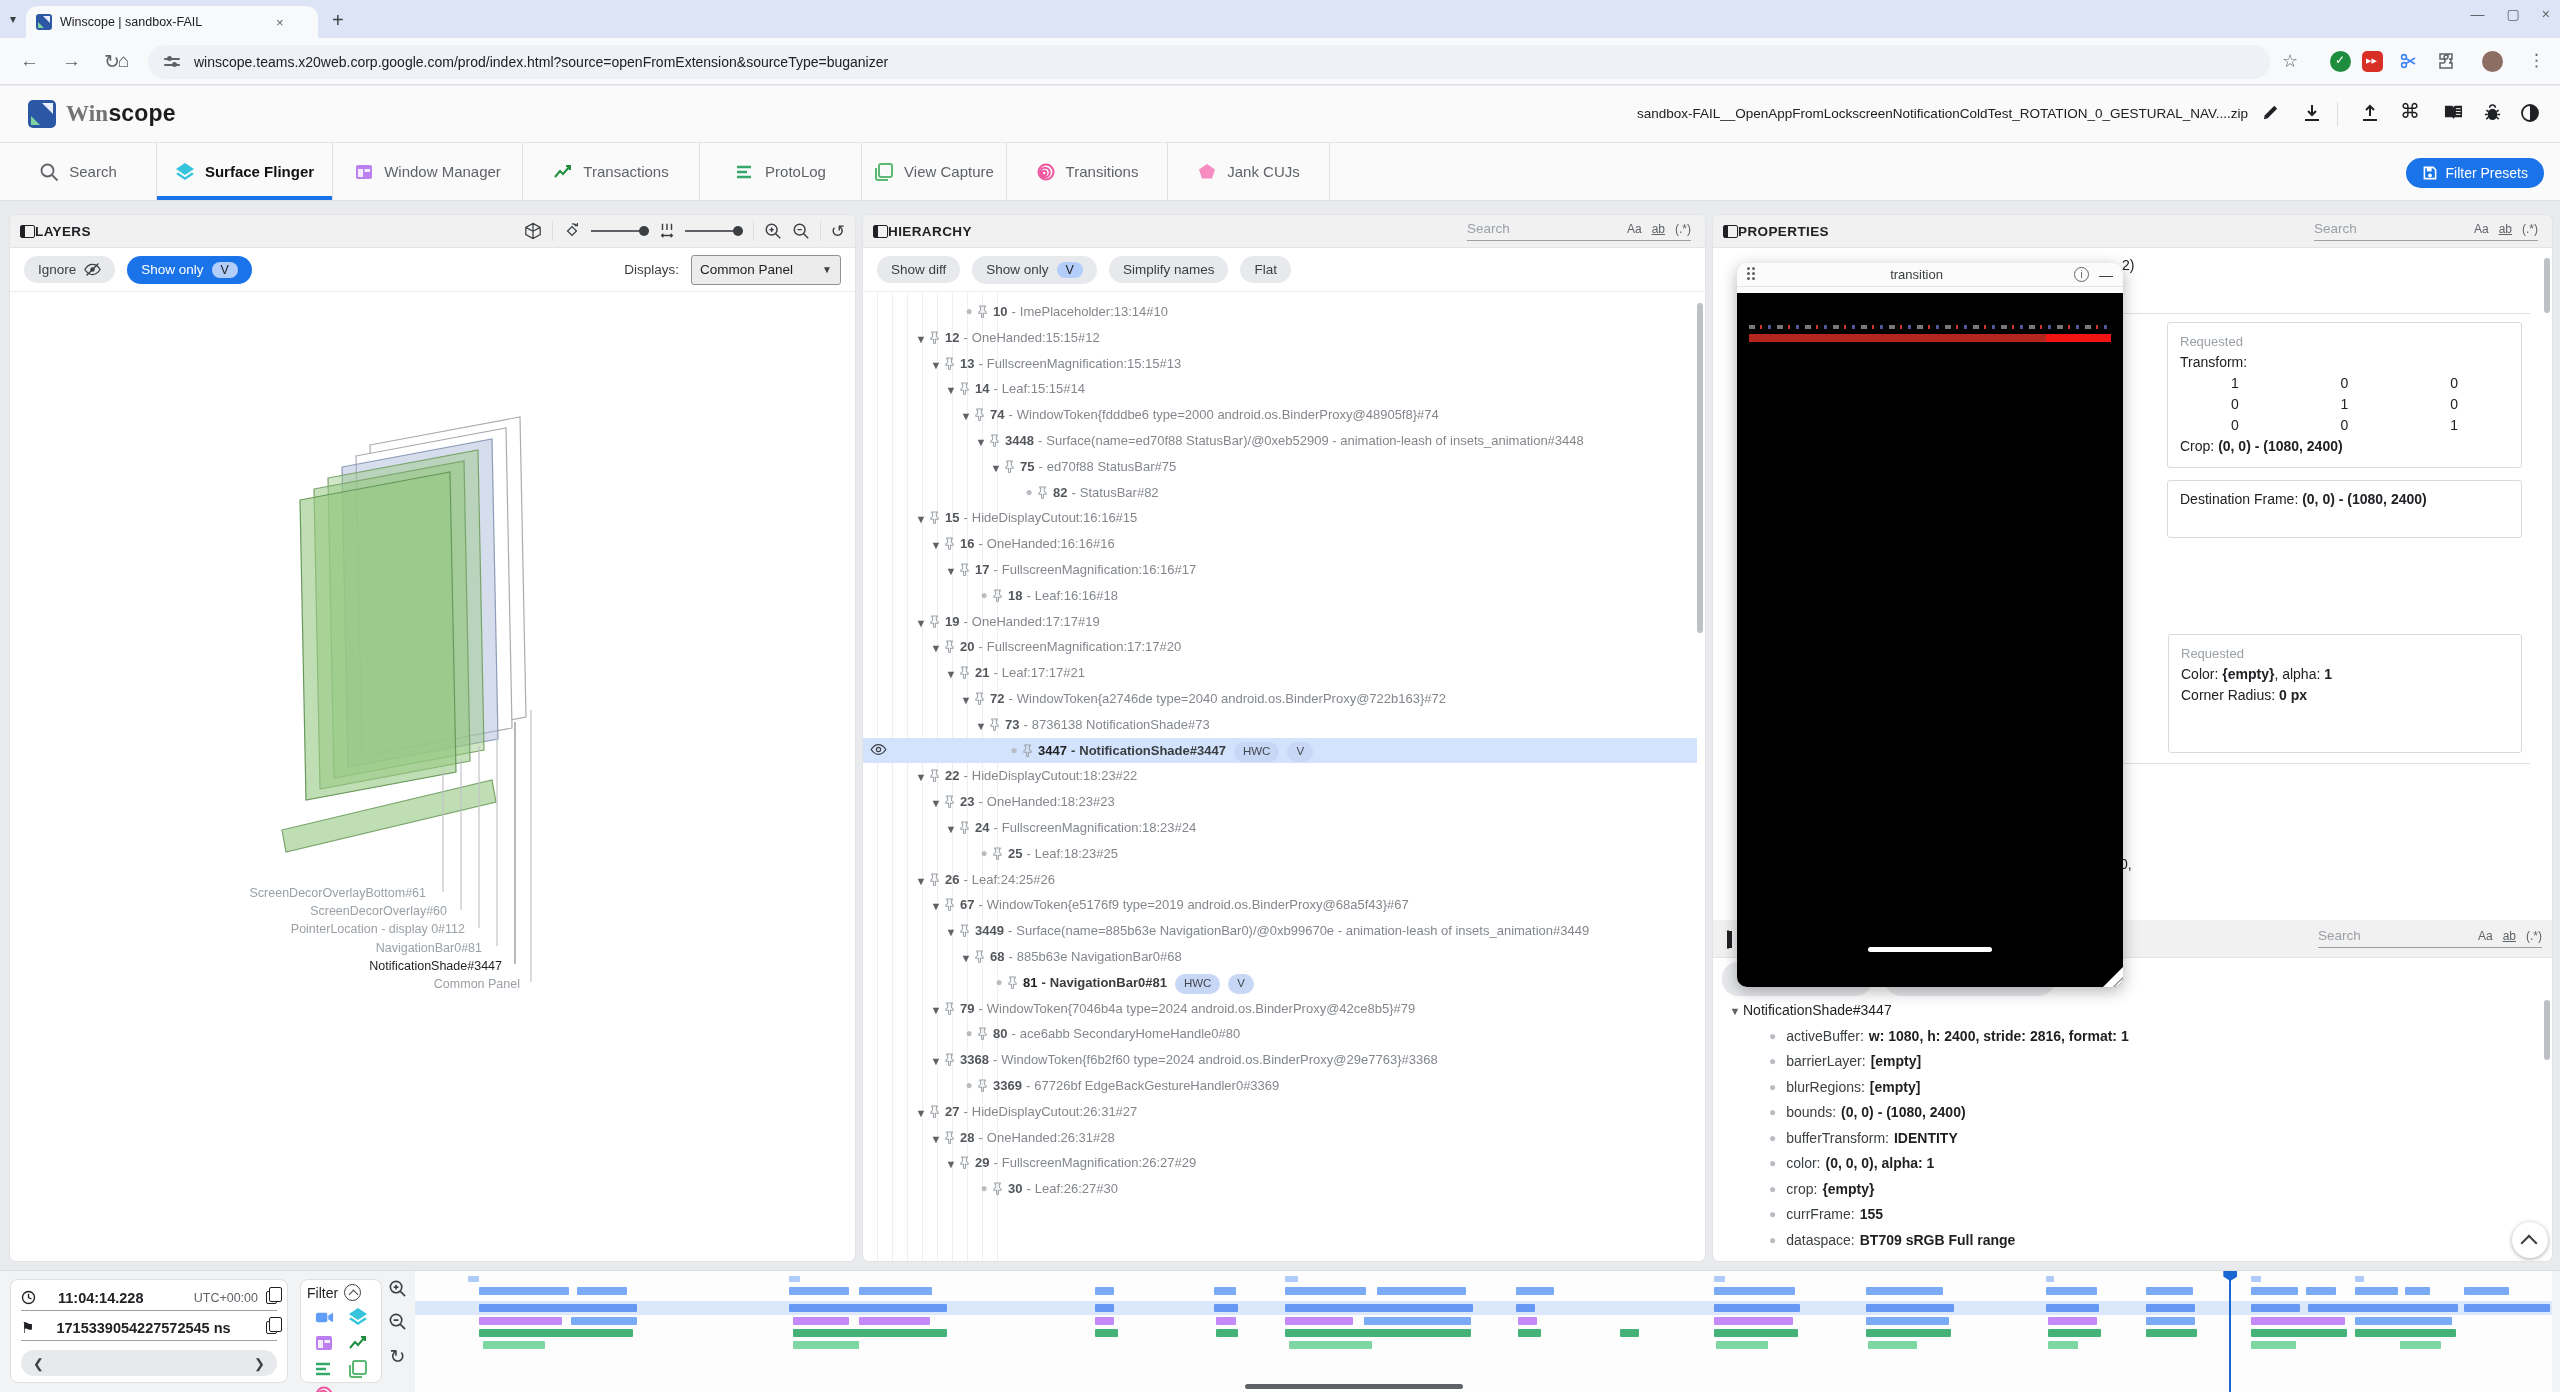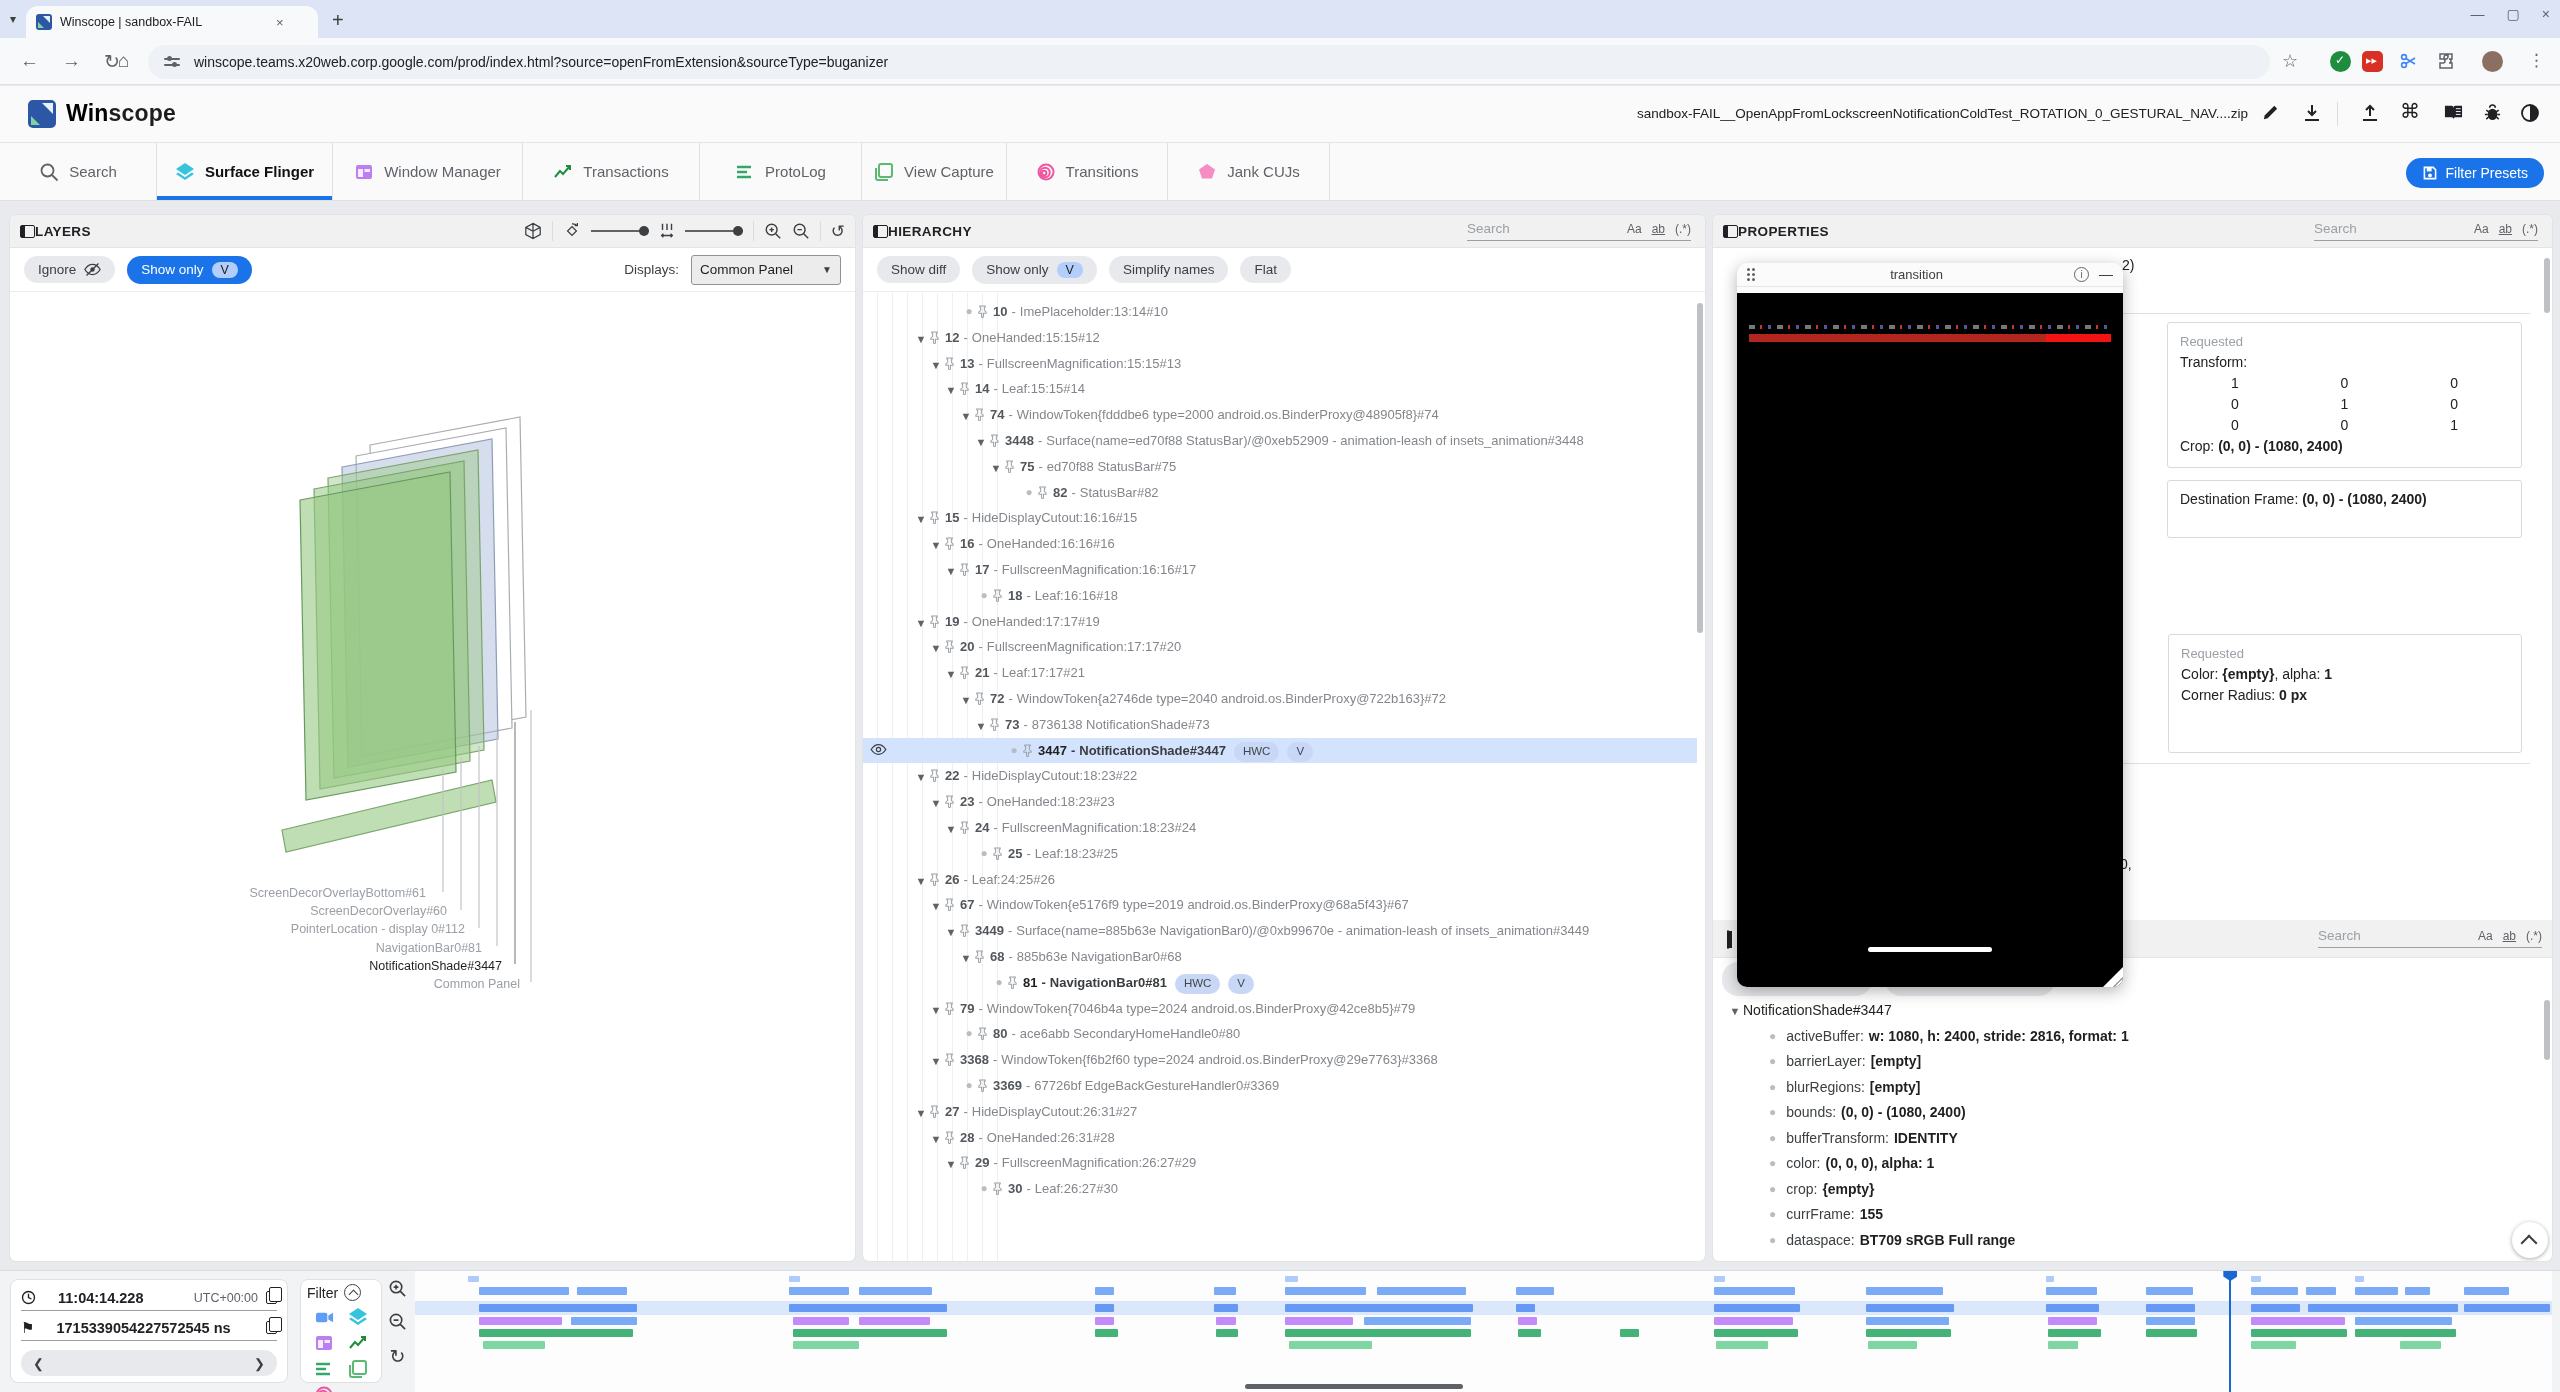--- a/index.html
+++ b/index.html
@@ -25,21 +25,21 @@
   .tune i:nth-child(1){top:2px;} .tune i:nth-child(2){top:8px;}
   .tune i:nth-child(1):after{content:"";position:absolute;left:3px;top:-2px;width:5px;height:5px;background:#5f6368;border-radius:50%;}
   .tune i:nth-child(2):after{content:"";position:absolute;right:3px;top:-2px;width:5px;height:5px;background:#5f6368;border-radius:50%;}
   .extic{position:absolute;top:51px;width:21px;height:21px;border-radius:50%;}
   
   #wshead{position:absolute;left:0;top:86px;width:2560px;height:57px;background:#fafafa;border-bottom:1px solid #e4e4e4;}
   #wslogo{position:absolute;left:28px;top:14px;width:28px;height:28px;background:#2b57a5;border-radius:5px;}
   #wslogo:after{content:"";position:absolute;right:3px;top:3px;border-top:11px solid #e8f0fe;border-left:11px solid transparent;}
   #wslogo:before{content:"";position:absolute;left:3px;bottom:3px;border-bottom:9px solid #7fd49d;border-right:9px solid transparent;}
   #wstitle{position:absolute;left:66px;top:14px;font-size:23px;font-weight:bold;letter-spacing:.2px;}
-  #wstitle .p1{color:#000000;} #wstitle .p2{color:#1d1d1f;}
+  #wstitle .p1{color:#737373;font-family:Liberation Serif, serif;} #wstitle .p2{color:#1d1d1f;}
   #tracefile{position:absolute;right:312px;top:20px;font-size:13.5px;color:#202124;max-width:960px;white-space:nowrap;}
   .hact{position:absolute;top:17px;color:#202124;}
   .vdiv{position:absolute;width:1px;background:#dadce0;}
   
   #wsnav{position:absolute;left:0;top:143px;width:2560px;height:58px;background:#fafafa;border-bottom:1px solid #e0e0e0;display:flex;}
   .wstab{height:100%;display:flex;align-items:center;justify-content:center;gap:10px;font-size:15px;color:#5f6368;border-right:1px solid #e0e0e0;position:relative;}
   .wstab:first-child{border-left:none;}
   .wstab.active{color:#111;font-weight:bold;}
   .wstab.active:after{content:"";position:absolute;left:0;bottom:0;height:4px;width:100%;background:#1a73e8;}
   #fpbtn{position:absolute;right:16px;top:158px;height:30px;background:#1a73e8;color:#fff;font-size:14px;border-radius:16px;display:flex;align-items:center;gap:8px;padding:0 16px;}
@@ -74,21 +74,21 @@
   .badge{background:#c7d7f5;color:#41464b;font-weight:normal;border-radius:10px;padding:1.5px 9px;font-size:11.5px;margin-left:8px;flex:none;}
   .eye{position:absolute;left:7px;top:5px;}
   
   .pbox{position:absolute;border:1px solid #dadada;border-radius:3px;background:#fff;font-size:14px;color:#202124;padding:8px 12px;line-height:21px;}
   .pbox .cap{color:#9aa0a6;font-size:13px;}
   .pbox b{font-weight:bold;}
   .mrow{display:flex;}
   .mrow span{width:115px;text-align:center;}
   .hr{position:absolute;height:1px;background:#e0e0e0;}
   #ovl{position:absolute;left:24px;top:48px;width:386px;height:724px;border-radius:10px;background:#fbfbfb;box-shadow:0 4px 16px rgba(0,0,0,.3);z-index:30;}
-  #ovlbar{height:24px;display:flex;align-items:flex-end;padding:4px 10px;border-bottom:1px solid #e6e6e6;}
+  #ovlbar{height:24px;display:flex;align-items:flex-start;padding:4px 10px;border-bottom:1px solid #e6e6e6;}
   #ovlbar .t{flex:1;text-align:center;font-size:13px;color:#3c4043;}
   .dragdots{width:12px;height:14px;display:grid;grid-template-columns:4px 4px;grid-auto-rows:4px;gap:1px;}
   .dragdots i{width:3px;height:3px;border-radius:50%;background:#5f6368;}
   .info{width:15px;height:15px;border:1.5px solid #5f6368;border-radius:50%;color:#5f6368;font-size:10px;text-align:center;line-height:14px;margin-right:10px;}
   #ovlimg{position:absolute;left:0;top:30px;right:0;bottom:0;background:#000;border-radius:0 0 10px 10px;overflow:hidden;}
   #microrow{position:absolute;left:12px;right:12px;top:32px;height:4px;background:repeating-linear-gradient(90deg,#777 0 6px,transparent 6px 11px,#c33 11px 13px,transparent 13px 19px,#559 19px 22px,transparent 22px 28px);}
   #redbar{position:absolute;left:12px;right:12px;top:41px;height:8px;background:linear-gradient(90deg,#b3261e 0 82%,#f21313 82% 100%);}
   #homebar{position:absolute;left:131px;bottom:35px;width:124px;height:5px;border-radius:3px;background:#fff;}
   #rsz{position:absolute;right:0;bottom:0;width:20px;height:20px;background:#fff;clip-path:polygon(100% 0,100% 100%,0 100%);}
   #rsz:after{content:"";position:absolute;left:4px;top:4px;width:18px;height:18px;background:repeating-linear-gradient(135deg,transparent 0 4px,#9aa0a6 4px 5.5px);clip-path:polygon(100% 0,100% 100%,0 100%);}

